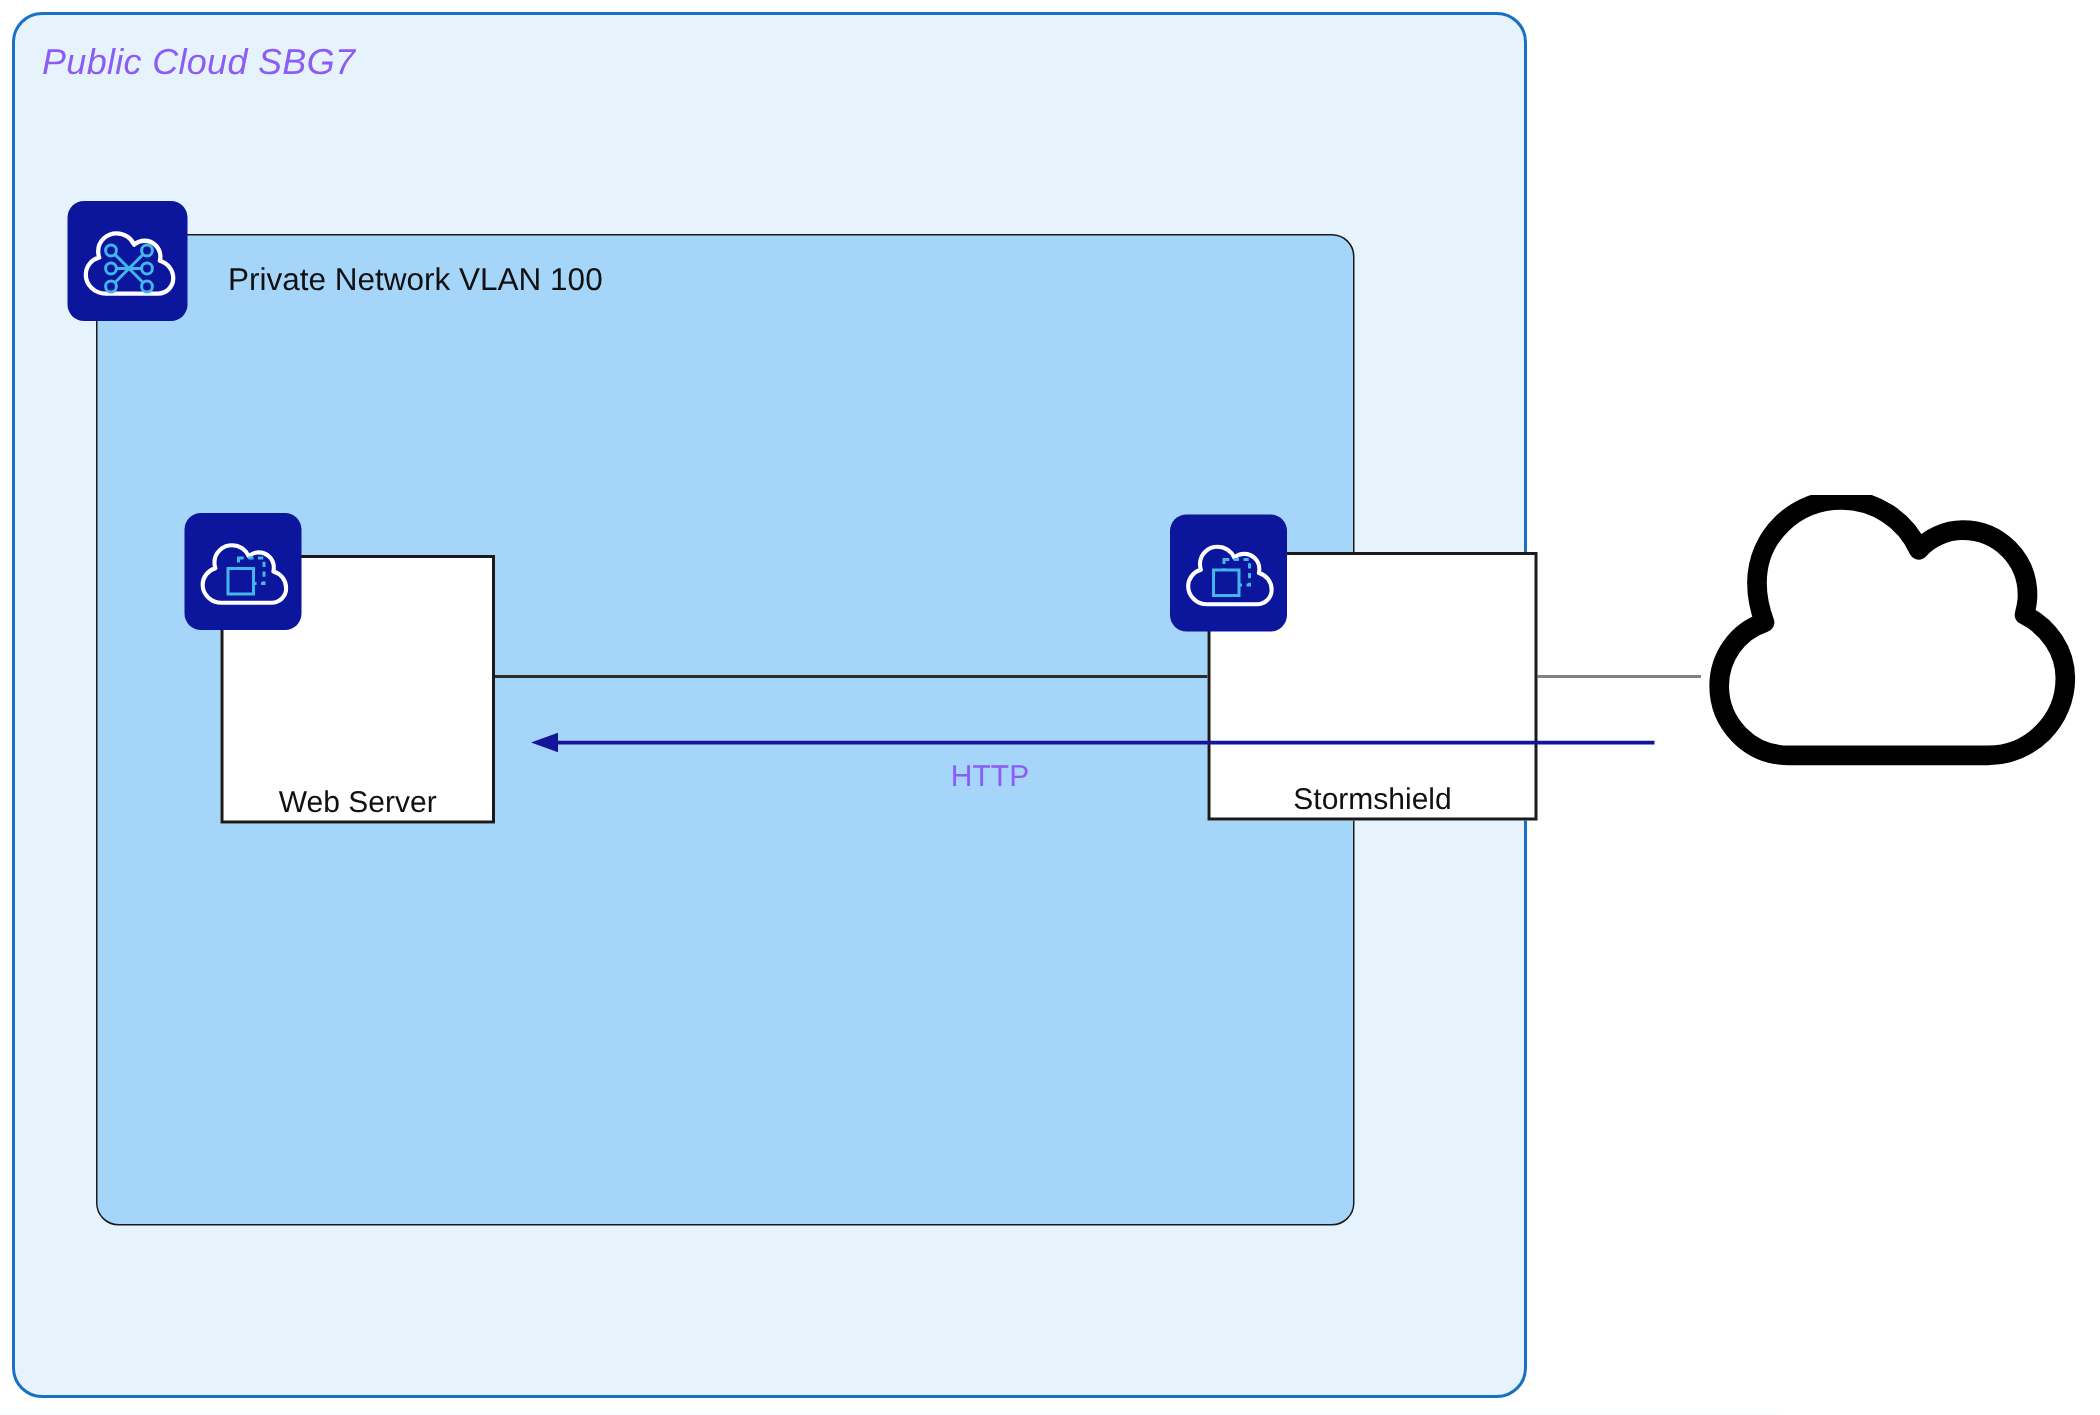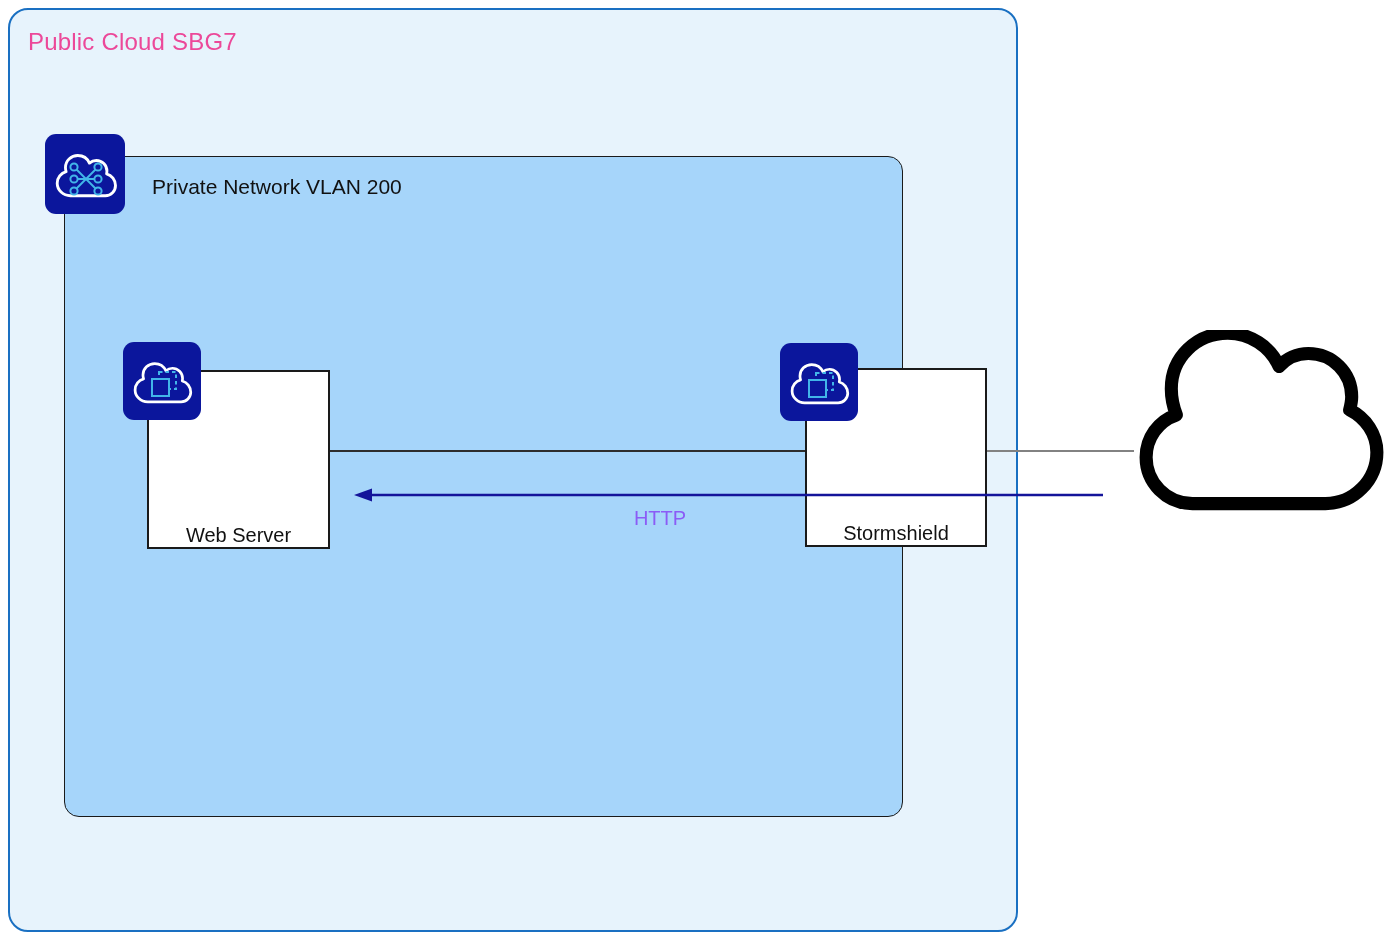--- a/index.html
+++ b/index.html
@@ -5,42 +5,43 @@
   * { margin:0; padding:0; box-sizing:border-box; }
   html,body { background:#ffffff; }
   body { font-family:"Liberation Sans","DejaVu Sans",sans-serif; }
   .canvas { position:relative; width:1400px; height:943px; background:#ffffff; overflow:hidden; }
 
   .outer-box {
     position:absolute; left:8px; top:8px; width:1010px; height:924px;
     background:#e7f3fc; border:2px solid #1a70c2; border-radius:20px;
   }
   .outer-title {
-    position:absolute; left:28px; top:28px; font-size:24px; color:#ec4899;
+    position:absolute; left:28px; top:28px; font-size:24px; color:#8b5cf6;
     letter-spacing:0.2px;
+    font-style:italic;
   }
   .inner-box {
     position:absolute; left:64px; top:156px; width:839px; height:661px;
     background:#a6d5fa; border:1.5px solid #1a1a1a; border-radius:15px;
   }
   .inner-title {
     position:absolute; left:152px; top:175px; font-size:21px; color:#111111;
   }
 
   .link { position:absolute; height:2px; }
   .link-dark { left:330px; top:450px; width:476px; background:#2d2d2d; }
   .link-gray { left:986px; top:450px; width:148px; background:#828282; }
 
   .node {
     position:absolute; background:#ffffff; border:2px solid #1a1a1a;
     display:flex; align-items:flex-end; justify-content:center;
     font-size:20px; color:#111111; text-align:center;
   }
   .node-web { left:147px; top:370px; width:183px; height:179px; }
-  .node-storm { left:805px; top:368px; width:182px; height:179px; }
+  .node-storm { left:805px; top:368px; width:220px; height:179px; }
 
   .icon-tile { position:absolute; }
   .tile-network { left:44px; top:133px; width:82px; height:82px; }
   .tile-web { left:122px; top:341px; width:80px; height:80px; }
   .tile-storm { left:779px; top:342px; width:80px; height:80px; }
 
   .arrow-svg { position:absolute; left:346px; top:486px; width:762px; height:18px; }
   .arrow-label {
     position:absolute; left:560px; top:507px; width:200px; text-align:center;
     font-size:20px; color:#8b5cf6;
@@ -50,21 +51,21 @@
 </style>
 </head>
 <body>
 
 <div class="canvas">
 
   <div class="outer-box"></div>
   <div class="outer-title">Public Cloud SBG7</div>
 
   <div class="inner-box"></div>
-  <div class="inner-title">Private Network VLAN 200</div>
+  <div class="inner-title">Private Network VLAN 100</div>
 
   <div class="link link-dark"></div>
   <div class="link link-gray"></div>
 
   <div class="node node-web">
     <span>Web Server</span>
   </div>
   <div class="node node-storm">
     <span>Stormshield</span>
   </div>

